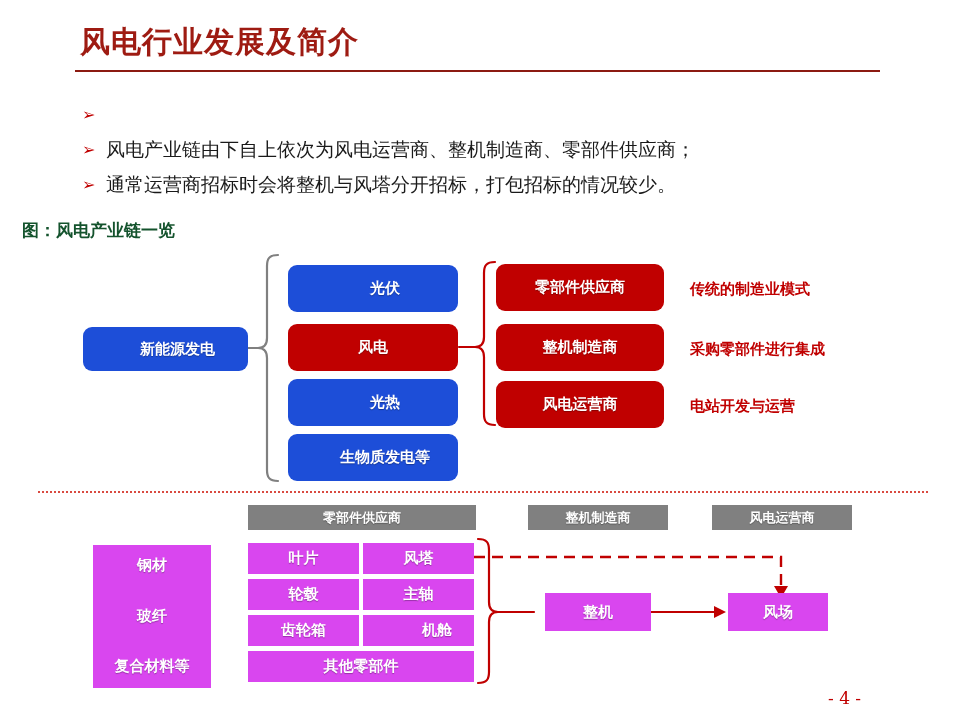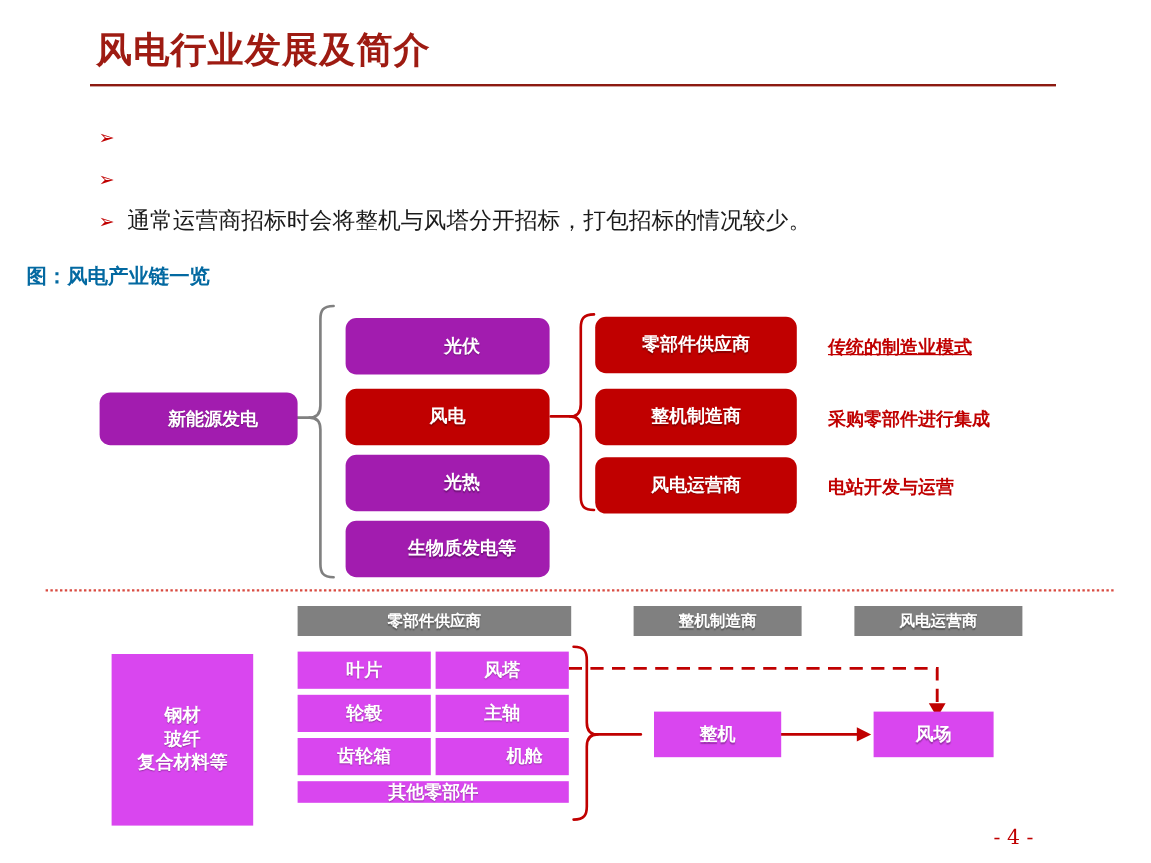--- a/index.html
+++ b/index.html
@@ -66,38 +66,38 @@
   }
 
   
   #figure-caption {
     position: absolute;
     left: 22px;
     top: 219px;
     font-family: "DejaVu Serif", "Liberation Serif", serif;
     font-size: 17px;
     font-weight: bold;
-    color: #0369a1;
+    color: #14532d;
     white-space: nowrap;
   }
 
   
   .nodebox {
     position: absolute;
     display: flex;
     align-items: center;
     justify-content: center;
     text-align: center;
     color: #ffffff;
     font-weight: bold;
     font-size: 15px;
     box-sizing: border-box;
     text-shadow: 0 1px 1px rgba(0,0,0,0.30);
   }
-  .gray  { background: #a21caf; border-radius: 9px; padding-left: 24px; }
+  .gray  { background: #1d4ed8; border-radius: 9px; padding-left: 24px; }
   .red   { background: #C00000; border-radius: 9px; }
   .red-sq{ background: #d946ef; border-radius: 0; }
   .gray-sq { background: #808080; border-radius: 0; font-size: 13px; }
 
   .sidelabel {
     position: absolute;
     color: #C00000;
     font-weight: bold;
     font-size: 15px;
     white-space: nowrap;
@@ -124,34 +124,35 @@
   
   #page-number {
     position: absolute;
     left: 828px;
     top: 688px;
     font-family: "DejaVu Serif", "Liberation Serif", serif;
     font-size: 17px;
     color: #C00000;
   }
 
-  .multi-line { line-height: 1.32; }
+  .multi-line { line-height: 1.32; gap: 31px; }
 </style>
 </head>
 <body>
 
 <div id="slide-title">风电行业发展及简介</div>
 <div id="title-rule"></div>
 
 <div id="bullet-list">
   <div class="bullet-row">
     <span class="bullet-marker">➢</span>
   </div>
   <div class="bullet-row">
     <span class="bullet-marker">➢</span>
+    <span class="bullet-text">风电产业链由下自上依次为风电运营商、整机制造商、零部件供应商；</span>
   </div>
   <div class="bullet-row">
     <span class="bullet-marker">➢</span>
     <span class="bullet-text">通常运营商招标时会将整机与风塔分开招标，打包招标的情况较少。</span>
   </div>
 </div>
 
 <div id="figure-caption">图：风电产业链一览</div>
 
 <svg id="wires" viewBox="0 0 959 719" xmlns="http://www.w3.org/2000/svg">
@@ -201,21 +202,21 @@
 
 <div class="nodebox gray" style="left:288px; top:265px; width:170px; height:47px;">光伏</div>
 <div class="nodebox red" style="left:288px; top:324px; width:170px; height:47px;">风电</div>
 <div class="nodebox gray" style="left:288px; top:379px; width:170px; height:47px;">光热</div>
 <div class="nodebox gray" style="left:288px; top:434px; width:170px; height:47px;">生物质发电等</div>
 
 <div class="nodebox red" style="left:496px; top:264px; width:168px; height:47px;">零部件供应商</div>
 <div class="nodebox red" style="left:496px; top:324px; width:168px; height:47px;">整机制造商</div>
 <div class="nodebox red" style="left:496px; top:381px; width:168px; height:47px;">风电运营商</div>
 
-<div class="sidelabel" style="left:690px; top:280px;text-decoration:underline;">传统的制造业模式</div>
+<div class="sidelabel" style="left:690px; top:280px;">传统的制造业模式</div>
 <div class="sidelabel" style="left:690px; top:340px;">采购零部件进行集成</div>
 <div class="sidelabel" style="left:690px; top:397px;">电站开发与运营</div>
 
 <div id="section-divider"></div>
 
 <div class="nodebox gray-sq" style="left:248px; top:505px; width:228px; height:25px;">零部件供应商</div>
 <div class="nodebox gray-sq" style="left:528px; top:505px; width:140px; height:25px;">整机制造商</div>
 <div class="nodebox gray-sq" style="left:712px; top:505px; width:140px; height:25px;">风电运营商</div>
 
 <div class="nodebox red-sq multi-line" style="left:93px; top:545px; width:118px; height:143px; flex-direction:column;">
@@ -223,18 +224,18 @@
   <span>玻纤</span>
   <span>复合材料等</span>
 </div>
 
 <div class="nodebox red-sq" style="left:248px; top:543px; width:111px; height:31px;">叶片</div>
 <div class="nodebox red-sq" style="left:363px; top:543px; width:111px; height:31px;">风塔</div>
 <div class="nodebox red-sq" style="left:248px; top:579px; width:111px; height:31px;">轮毂</div>
 <div class="nodebox red-sq" style="left:363px; top:579px; width:111px; height:31px;">主轴</div>
 <div class="nodebox red-sq" style="left:248px; top:615px; width:111px; height:31px;">齿轮箱</div>
 <div class="nodebox red-sq" style="left:363px; top:615px; width:111px; height:31px;padding-left:37px;">机舱</div>
-<div class="nodebox red-sq" style="left:248px; top:651px; width:226px; height:18px;">其他零部件</div>
+<div class="nodebox red-sq" style="left:248px; top:651px; width:226px; height:31px;">其他零部件</div>
 
 <div class="nodebox red-sq" style="left:545px; top:593px; width:106px; height:38px;">整机</div>
 <div class="nodebox red-sq" style="left:728px; top:593px; width:100px; height:38px;">风场</div>
 
 <div id="page-number">- 4 -</div>
 
 </body></html>

